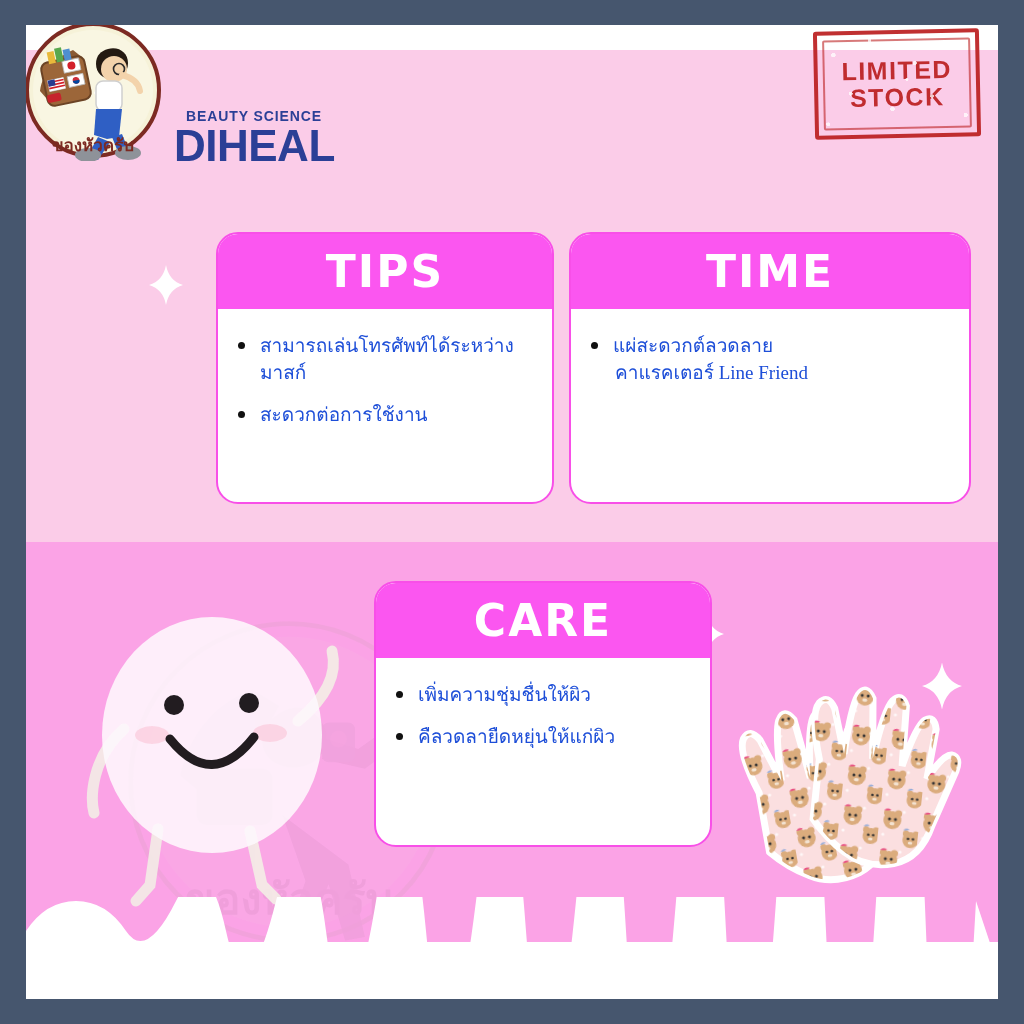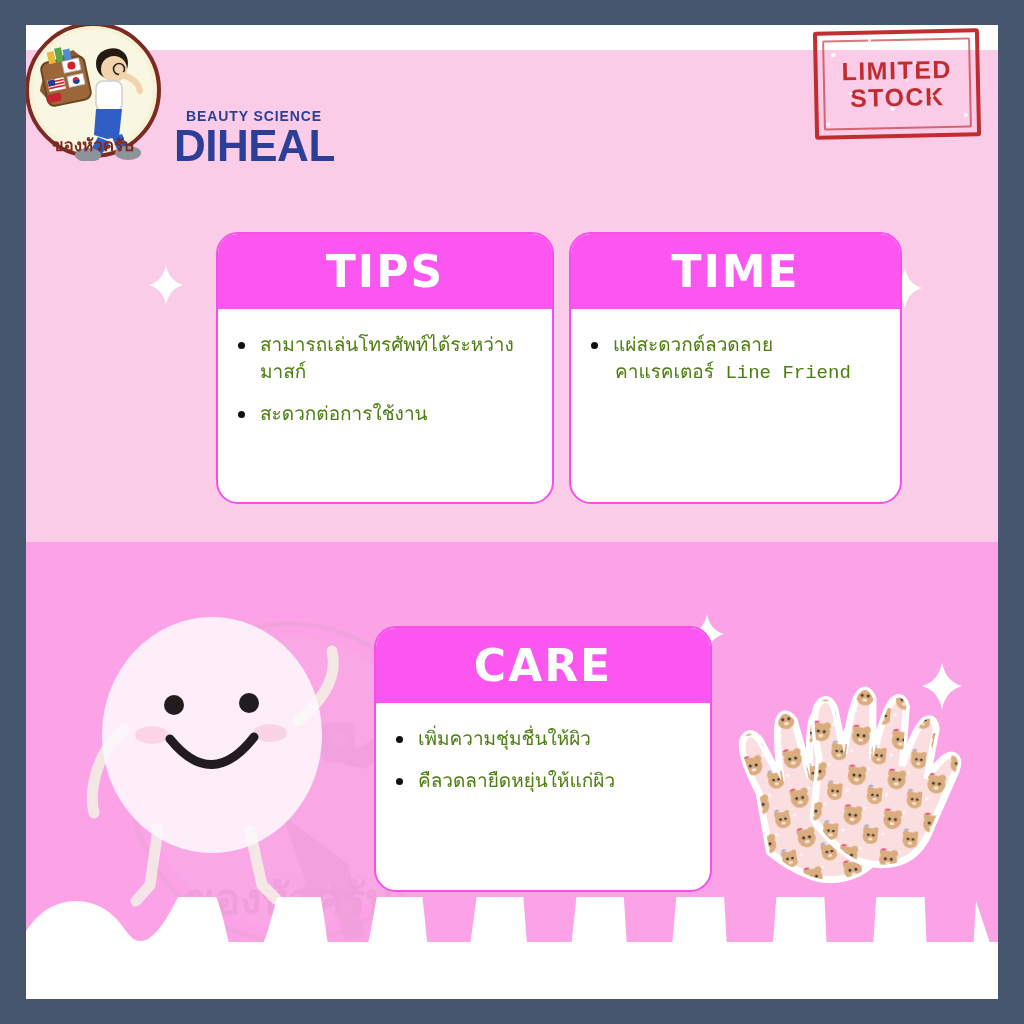--- a/index.html
+++ b/index.html
@@ -119,32 +119,32 @@
     color:#ffffff;font-size:44px;font-weight:bold;letter-spacing:2px;
     line-height:1;
     font-family:"DejaVu Sans", sans-serif;
   }
   .card-body{
     padding:24px 18px 10px 18px;
   }
   .bullets{list-style:none;margin:0;padding:0;}
   .bullets li{
     position:relative;padding-left:24px;margin-bottom:15px;
-    font-size:19px;color:#4d7c0f;line-height:1.42;
-    font-family:Liberation Mono, monospace;
+    font-size:19px;color:#1d4ed8;line-height:1.42;
+    font-family:Liberation Serif, serif;
   }
   .bullets li::before{
     content:"";position:absolute;left:2px;top:9px;
     width:7px;height:7px;border-radius:50%;background:#111111;
   }
   .bullets li .cont{display:block;padding-left:2px;}
 
   .card-tips{left:148px;top:207px;width:338px;height:272px;margin-left:42px;}
-  .card-time{left:543px;top:207px;width:333px;height:272px;}
-  .card-care{left:348px;top:556px;width:338px;height:266px;margin-top:45px;}
+  .card-time{left:543px;top:207px;width:402px;height:272px;}
+  .card-care{left:348px;top:556px;width:338px;height:266px;}
 
   
   .sparkle{position:absolute;pointer-events:none;}
   .sparkle svg{display:block;}
   .sp-tips{left:123px;top:240px;}
   .sp-time{left:862px;top:243px;}
   .sp-care{left:664px;top:589px;}
   .sp-glove{left:896px;top:637px;}
 
   

